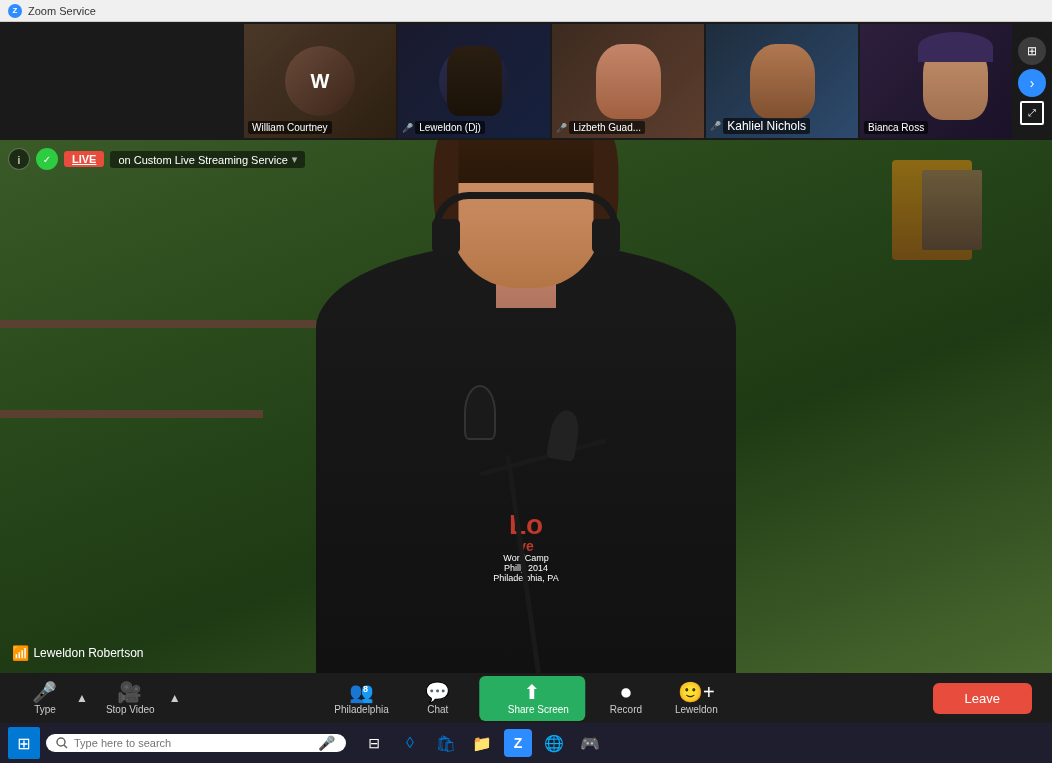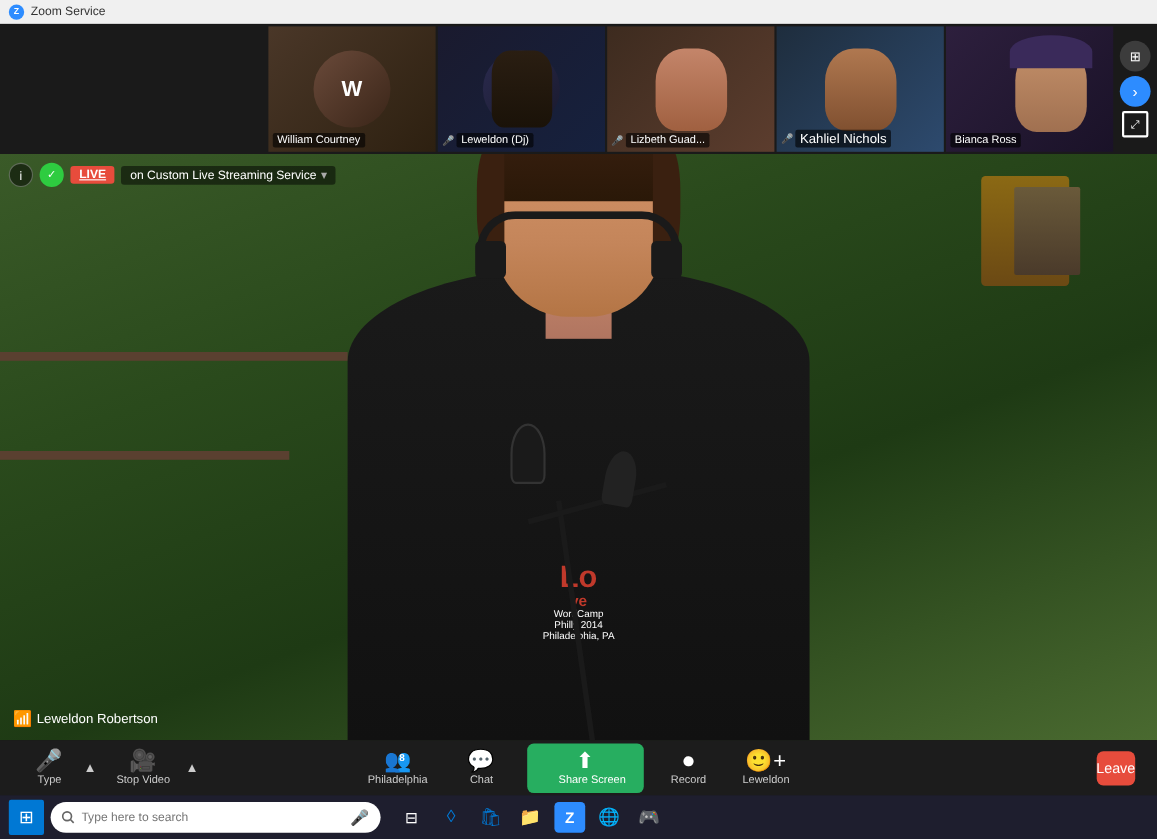--- a/index.html
+++ b/index.html
@@ -287,21 +287,21 @@
     .share-screen-btn {
       background: #27ae60;
       border-radius: 6px;
       padding: 6px 16px;
     }
 
     .leave-btn {
       background: #e74c3c;
       color: white;
       border: none;
-      padding: 8px 0;
+      padding: 8px 32px;
       border-radius: 6px;
       cursor: pointer;
       font-size: 13px;
       font-weight: 500;
       margin-left: 17px;
     }
 
     .participants-count {
       position: relative;
     }
@@ -337,21 +337,21 @@
       align-items: center;
       justify-content: center;
       border-radius: 2px;
       color: white;
       font-size: 16px;
     }
 
     .taskbar-search {
       flex: 1;
       max-width: 300px;
-      height: 28px;
+      height: 18px;
       background: white;
       border-radius: 14px;
       display: flex;
       align-items: center;
       padding: 0 10px;
       gap: 6px;
     }
 
     .taskbar-search input {
       border: none;

